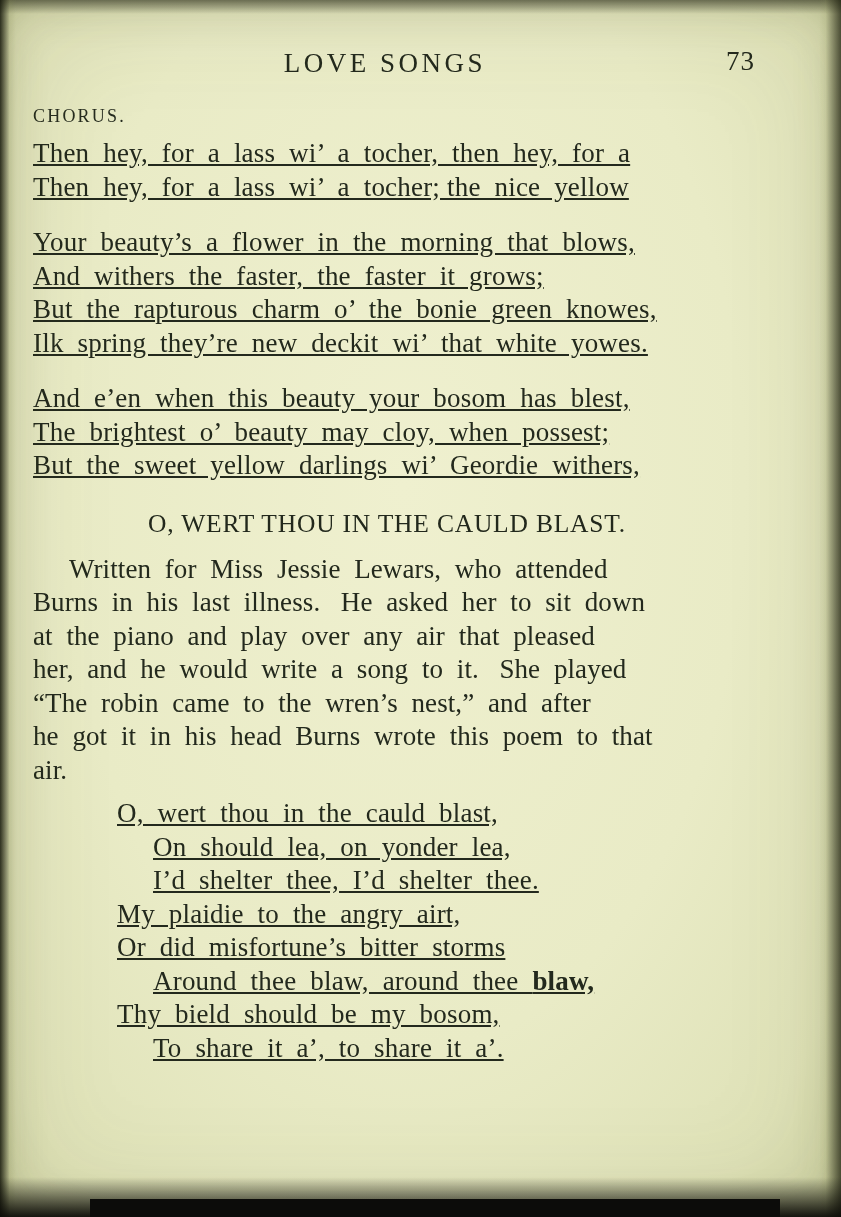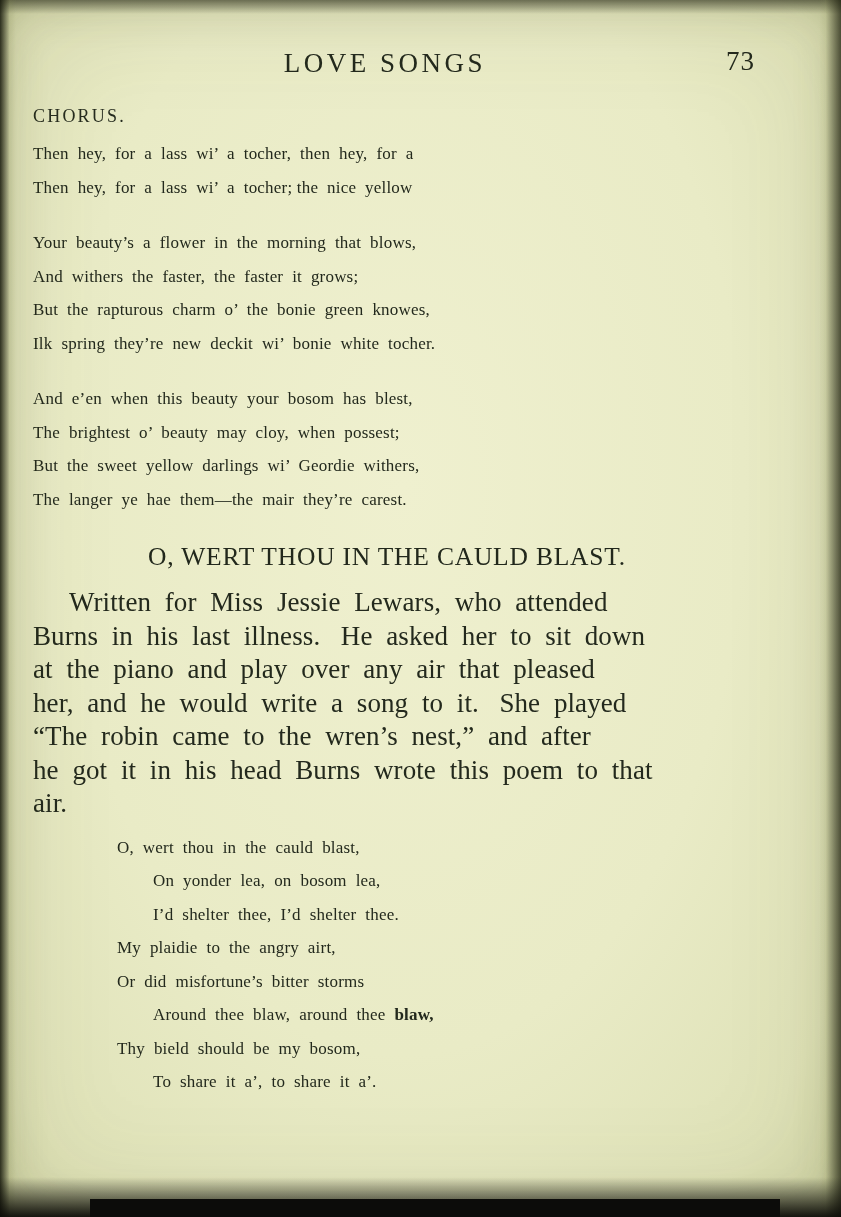--- a/index.html
+++ b/index.html
@@ -110,25 +110,26 @@
   .chorus-label {
     font-size: 18px;
     letter-spacing: 2.2px;
     margin: 6px 0 10px 0;
     color: #262c1f;
   }
   .verse {
     margin: 0 0 22px 0;
   }
   .line {
-    font-size: 17px;
+    font-size: 27px;
     line-height: 33.5px;
     white-space: pre;
     letter-spacing: 0.2px;
     color: #23291d;
+    text-decoration: underline;
   }
   .line.indent {
     padding-left: 75px;
   }
 
   .song-title {
     font-size: 25.5px;
     letter-spacing: 0.8px;
     text-align: center;
     margin: 26px 0 14px 0;
@@ -186,45 +187,44 @@
 
       <div class="verse">
         <div class="line">Then  hey,  for  a  lass  wi’  a  tocher,  then  hey,  for  a</div>
         <div class="line">Then  hey,  for  a  lass  wi’  a  tocher; the  nice  yellow</div>
       </div>
 
       <div class="verse">
         <div class="line">Your  beauty’s  a  flower  in  the  morning  that  blows,</div>
         <div class="line">And  withers  the  faster,  the  faster  it  grows;</div>
         <div class="line">But  the  rapturous  charm  o’  the  bonie  green  knowes,</div>
-        <div class="line">Ilk  spring  they’re  new  deckit  wi’  bonie  white  tocher.</div>
+        <div class="line">Ilk  spring  they’re  new  deckit  wi’  that  white  yowes.</div>
       </div>
 
       <div class="verse">
         <div class="line">And  e’en  when  this  beauty  your  bosom  has  blest,</div>
         <div class="line">The  brightest  o’  beauty  may  cloy,  when  possest;</div>
         <div class="line">But  the  sweet  yellow  darlings  wi’  Geordie  withers,</div>
-        <div class="line">The  langer  ye  hae  them—the  mair  they’re  carest.</div>
       </div>
 
       <div class="song-title">O, WERT THOU  IN THE CAULD BLAST.</div>
 
       <div class="prose">
         <p class="firstline">Written  for  Miss  Jessie  Lewars,  who  attended</p>
         <p>Burns  in  his  last  illness.   He  asked  her  to  sit  down</p>
         <p>at  the  piano  and  play  over  any  air  that  pleased</p>
         <p>her,  and  he  would  write  a  song  to  it.   She  played</p>
         <p>“The  robin  came  to  the  wren’s  nest,”  and  after</p>
         <p>he  got  it  in  his  head  Burns  wrote  this  poem  to  that</p>
         <p>air.</p>
       </div>
 
       <div class="poem">
         <div class="line">O,  wert  thou  in  the  cauld  blast,</div>
-        <div class="line indent">On  yonder  lea,  on  bosom  lea,</div>
+        <div class="line indent">On  should  lea,  on  yonder  lea,</div>
         <div class="line indent">I’d  shelter  thee,  I’d  shelter  thee.</div>
         <div class="line">My  plaidie  to  the  angry  airt,</div>
         <div class="line">Or  did  misfortune’s  bitter  storms</div>
         <div class="line indent"><span class="nowrap">Around  thee  blaw,  around  thee  </span><span class="bold-word">blaw,</span></div>
         <div class="line">Thy  bield  should  be  my  bosom,</div>
         <div class="line indent">To  share  it  a’,  to  share  it  a’.</div>
       </div>
 
     </div>
   </div>

